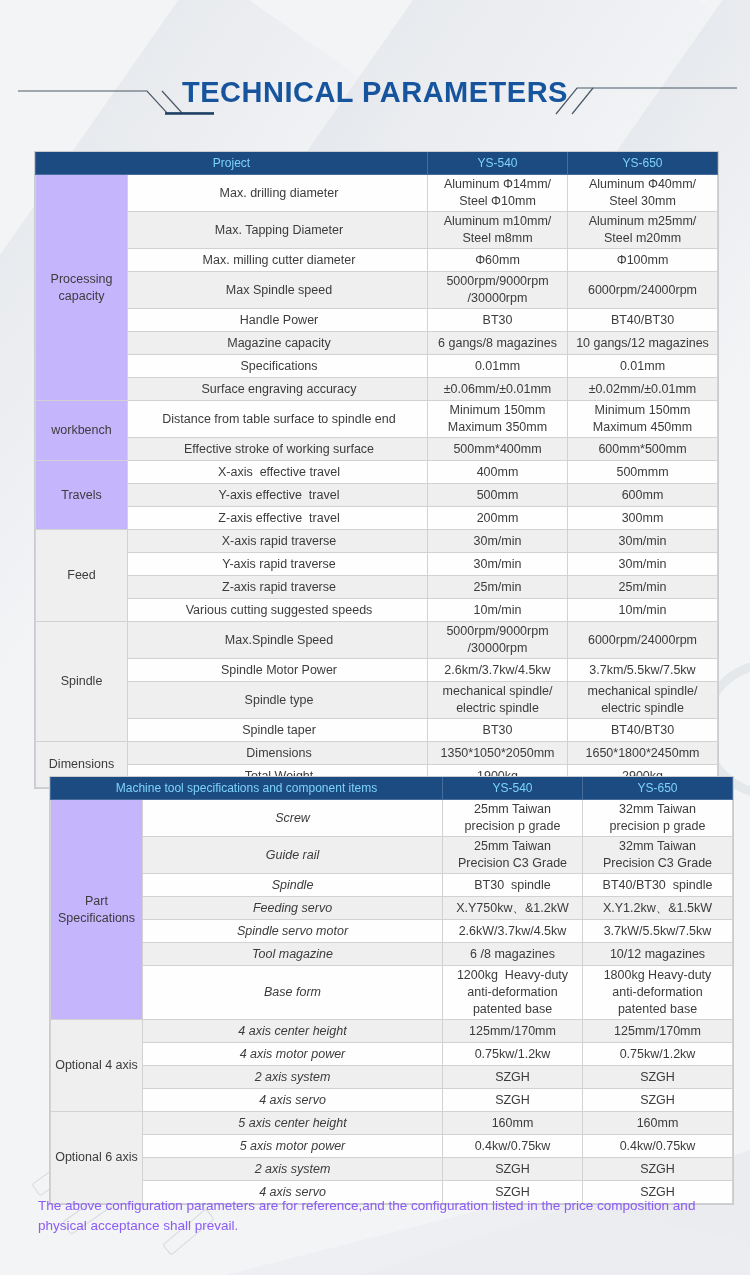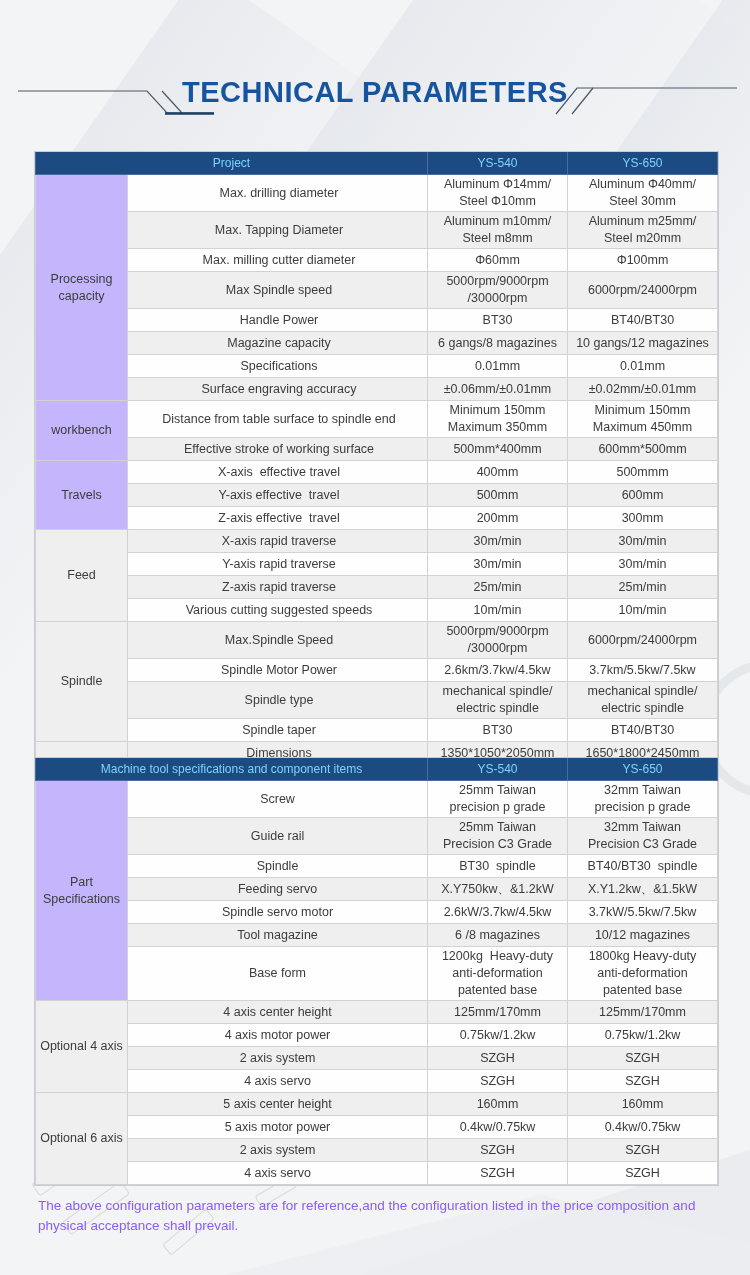--- a/index.html
+++ b/index.html
@@ -32,35 +32,35 @@
     text-align:center;font-size:29px;font-weight:bold;letter-spacing:.5px;
     color:#17549e;white-space:nowrap;
   }
   
   .spec-table{
     position:absolute;left:35px;border-collapse:collapse;table-layout:fixed;
     background:#fff;font-size:12.5px;
     box-shadow:0 0 0 1px #c9cdd2;
   }
   #table1{top:152px;}
-  #table2{top:758px;}
+  #table2{top:777px;margin-left:15px;}
   .spec-table th{
     background:#1c4b82;color:#7dd3fc;font-weight:normal;font-size:12px;
     height:20px;padding:1px 2px;text-align:center;
     border:1px solid #466d9b;border-top:none;
   }
   .spec-table td{
     border:1px solid #d2d2d2;height:20px;padding:1px 4px;
     text-align:center;vertical-align:middle;line-height:17px;
     white-space:pre-wrap;background:#fefefe;
   }
   .spec-table tr.alt td{background:#efefef;}
   .spec-table td.group{background:#c4b5fd;text-align:center;font-size:12.5px;}
   #table1 td.param{text-align:center;padding-left:7px;}
-  #table2 td.param{text-align:center;}
+  #table2 td.param{text-align:center;font-style:italic;}
   
   .footer-note{
     position:absolute;left:38px;top:1182px;width:682px;
     font-size:13.5px;line-height:1.5;color:#8b5cf6;
   }
 </style>
 </head>
 <body>
 
 <div class="wm band" style="left:-80px;top:-40px;width:260px;height:900px;transform:rotate(35deg);"></div>

